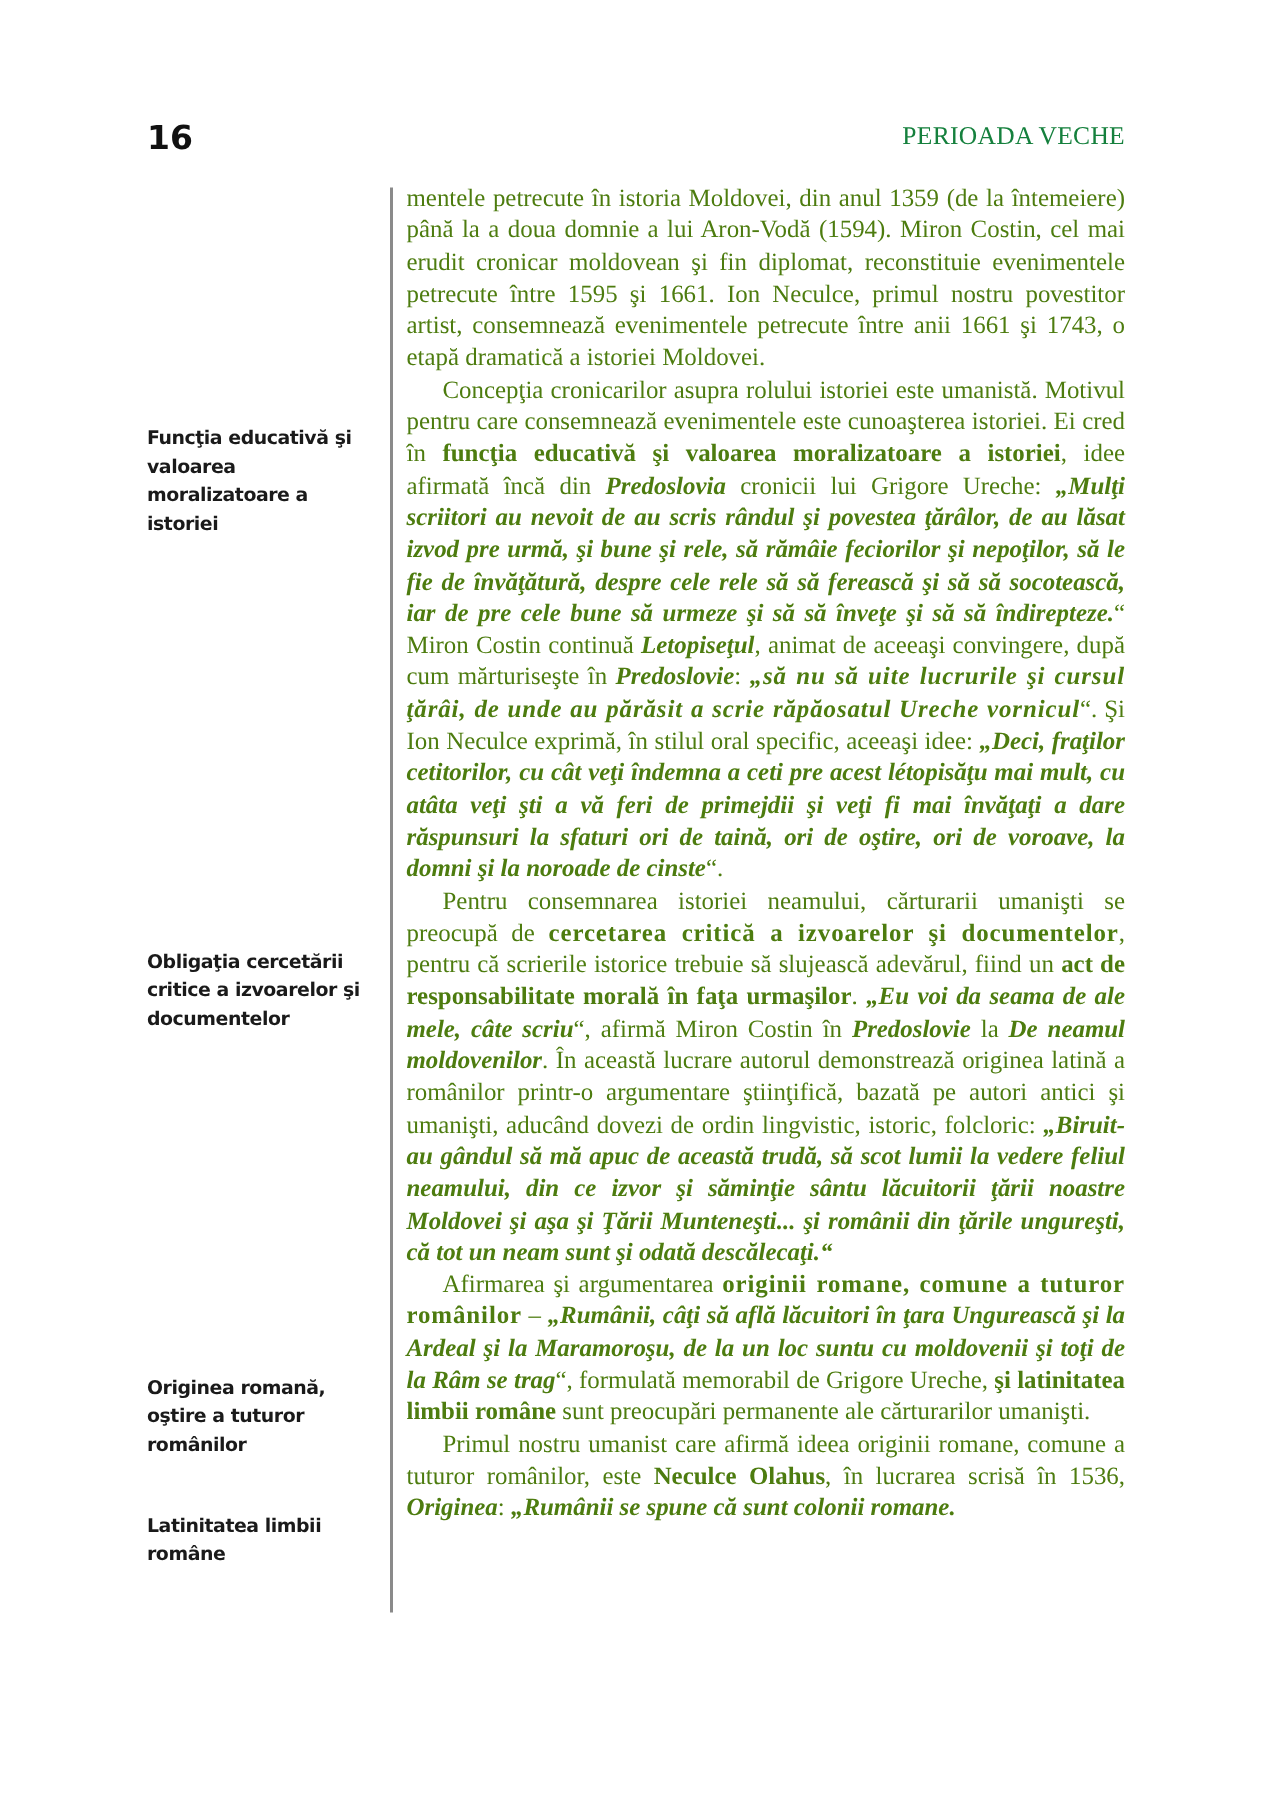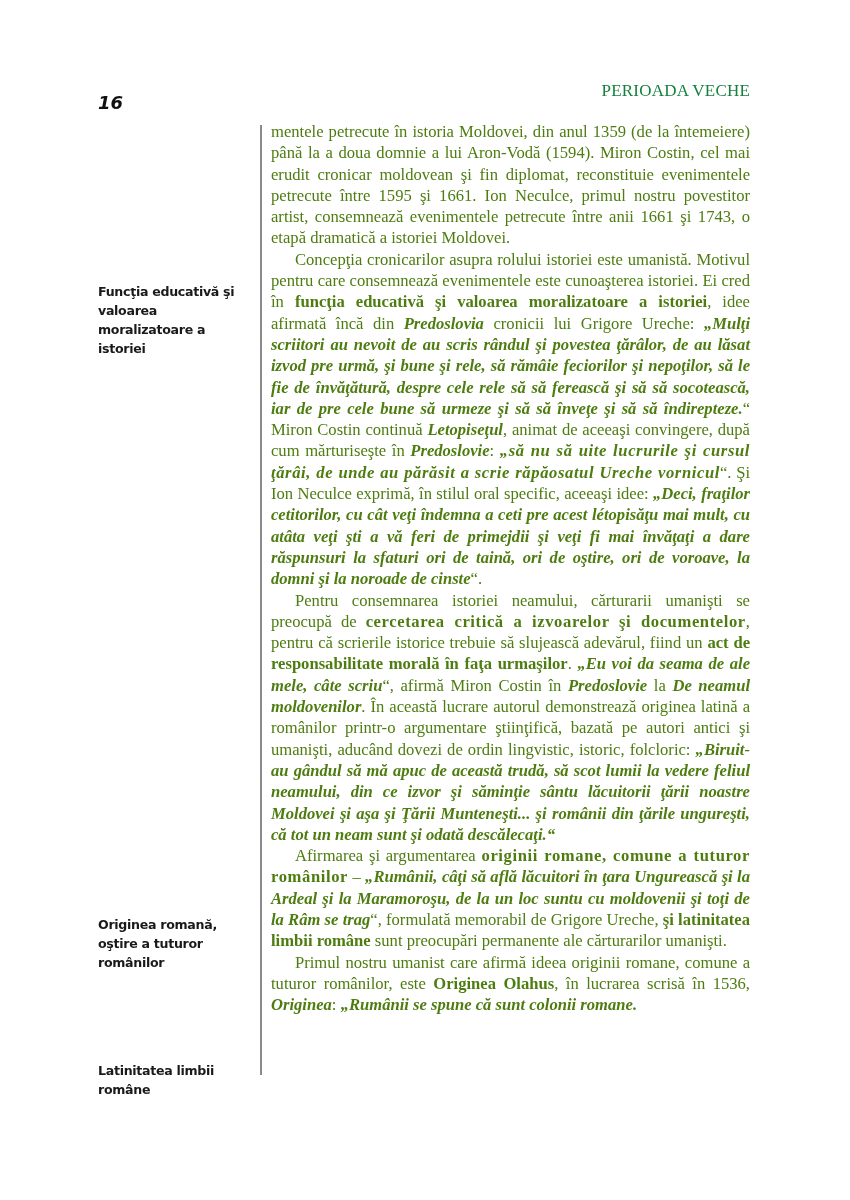--- a/index.html
+++ b/index.html
@@ -1,20 +1,20 @@
 <!DOCTYPE html>
 <html><head>
 <meta charset="utf-8">
 <style>
   html, body { margin: 0; padding: 0; background: #ffffff; }
   body { width: 850px; height: 1200px; position: relative; overflow: hidden; color: #1a1a1a; }
   .page { position: absolute; left: 0; top: 0; width: 850px; height: 1200px; }
 
   .running-head { position: absolute; top: 80px; left: 98px; width: 652px; height: 24px; }
-  .page-number { position: absolute; left: 0; top: 12px; font-family: "DejaVu Sans", sans-serif; font-weight: bold; font-size: 18px; color: #111; font-style: italic; }
+  .page-number { position: absolute; left: 0; top: 0; font-family: "DejaVu Sans", sans-serif; font-weight: bold; font-size: 22px; color: #111; }
   .section-title { position: absolute; right: 0; top: 1px; font-family: "Liberation Serif", serif; font-size: 17px; letter-spacing: 0.2px; color: #15803d; }
 
   .rule { position: absolute; left: 260px; top: 125px; width: 2px; height: 950px; background: #8a8a8a; }
 
   .margin-note { position: absolute; left: 98px; width: 155px; font-family: "DejaVu Sans", sans-serif; font-weight: bold; font-size: 12.6px; line-height: 19px; color: #1a1a1a; letter-spacing: -0.3px; }
 
   .body-text { position: absolute; left: 271px; top: 121px; width: 479px; font-family: "Liberation Serif", serif; font-size: 16.6px; line-height: 21.3px; text-align: justify; color: #4d7c0f; }
   .body-text p { margin: 0; }
   .body-text p.indent { text-indent: 24px; }
   .body-text b { font-weight: bold; }
@@ -27,29 +27,30 @@
 <div class="page">
 
   <div class="running-head">
     <span class="page-number">16</span>
     <span class="section-title">PERIOADA VECHE</span>
   </div>
 
   <div class="rule"></div>
 
   <div class="margin-note" style="top:282px;">Funcţia educativă şi valoarea moralizatoare a istoriei</div>
+  <div class="margin-note" style="top:631px;">Obligaţia cercetării critice a izvoarelor şi documentelor</div>
   <div class="margin-note" style="top:915px;">Originea romană, oştire a tuturor românilor</div>
-  <div class="margin-note" style="top:1061px;">Latinitatea limbii române</div>
+  <div class="margin-note" style="top:1007px;">Latinitatea limbii române</div>
 
   <div class="body-text">
 
     <p>mentele petrecute în istoria Moldovei, din anul 1359 (de la întemeiere) până la a doua domnie a lui Aron-Vodă (1594). Miron Costin, cel mai erudit cronicar moldovean şi fin diplomat, reconstituie evenimentele petrecute între 1595 şi 1661. Ion Neculce, primul nostru povestitor artist, consemnează evenimentele petrecute între anii 1661 şi 1743, o etapă dramatică a istoriei Moldovei.</p>
 
     <p class="indent"><span>Concepţia cronicarilor asupra rolului istoriei este umanistă. Motivul pentru care consemnează evenimentele este cunoaşterea istoriei. Ei cred în </span><b>funcţia educativă şi valoarea moralizatoare a istoriei</b><span>, idee afirmată încă din </span><i>Predoslovia</i><span> cronicii lui Grigore Ureche: </span><i>„Mulţi scriitori au nevoit de au scris rândul şi povestea ţărâlor, de au lăsat izvod pre urmă, şi bune şi rele, să rămâie feciorilor şi nepoţilor, să le fie de învăţătură, despre cele rele să să ferească şi să să socotească, iar de pre cele bune să urmeze şi să să înveţe şi să să îndirepteze.</i><span>“ Miron Costin continuă </span><b><i>Letopiseţul</i></b><span>, animat de aceeaşi convingere, după cum mărturiseşte în </span><b><i>Predoslovie</i></b><span>: </span><i class="sp">„să nu să uite lucrurile şi cursul ţărâi, de unde au părăsit a scrie răpăosatul Ureche vornicul</i><span>“. Şi Ion Neculce exprimă, în stilul oral specific, aceeaşi idee: </span><i>„Deci, fraţilor cetitorilor, cu cât veţi îndemna a ceti pre acest létopisăţu mai mult, cu atâta veţi şti a vă feri de primejdii şi veţi fi mai învăţaţi a dare răspunsuri la sfaturi ori de taină, ori de oştire, ori de voroave, la domni şi la noroade de cinste</i><span>“.</span></p>
 
     <p class="indent"><span>Pentru consemnarea istoriei neamului, cărturarii umanişti se preocupă de </span><b class="sp">cercetarea critică a izvoarelor şi documentelor</b><span>, pentru că scrierile istorice trebuie să slujească adevărul, fiind un </span><b>act de responsabilitate morală în faţa urmaşilor</b><span>. </span><i>„Eu voi da seama de ale mele, câte scriu</i><span>“, afirmă Miron Costin în </span><b><i>Predoslovie</i></b><span> la </span><b><i>De neamul moldovenilor</i></b><span>. În această lucrare autorul demonstrează originea latină a românilor printr-o argumentare ştiinţifică, bazată pe autori antici şi umanişti, aducând dovezi de ordin lingvistic, istoric, folcloric: </span><i>„Biruit-au gândul să mă apuc de această trudă, să scot lumii la vedere feliul neamului, din ce izvor şi săminţie sântu lăcuitorii ţării noastre Moldovei şi aşa şi Ţării Munteneşti... şi românii din ţările ungureşti, că tot un neam sunt şi odată descălecaţi.“</i></p>
 
     <p class="indent"><span>Afirmarea şi argumentarea </span><b class="sp">originii romane, comune a tuturor românilor</b><span> – </span><i>„Rumânii, câţi să află lăcuitori în ţara Ungurească şi la Ardeal şi la Maramoroşu, de la un loc suntu cu moldovenii şi toţi de la Râm se trag</i><span>“, formulată memorabil de Grigore Ureche, </span><b>şi latinitatea limbii române</b><span> sunt preocupări permanente ale cărturarilor umanişti.</span></p>
 
-    <p class="indent"><span>Primul nostru umanist care afirmă ideea originii romane, comune a tuturor românilor, este </span><b>Originea Olahus</b><span>, în lucrarea scrisă în 1536, </span><b><i>Originea</i></b><span>: </span><i>„Rumânii se spune că sunt colonii romane.</i></p>
+    <p class="indent"><span>Primul nostru umanist care afirmă ideea originii romane, comune a tuturor românilor, este </span><b>Neculce Olahus</b><span>, în lucrarea scrisă în 1536, </span><b><i>Originea</i></b><span>: </span><i>„Rumânii se spune că sunt colonii romane.</i></p>
 
   </div>
 </div>
 
 </body></html>

